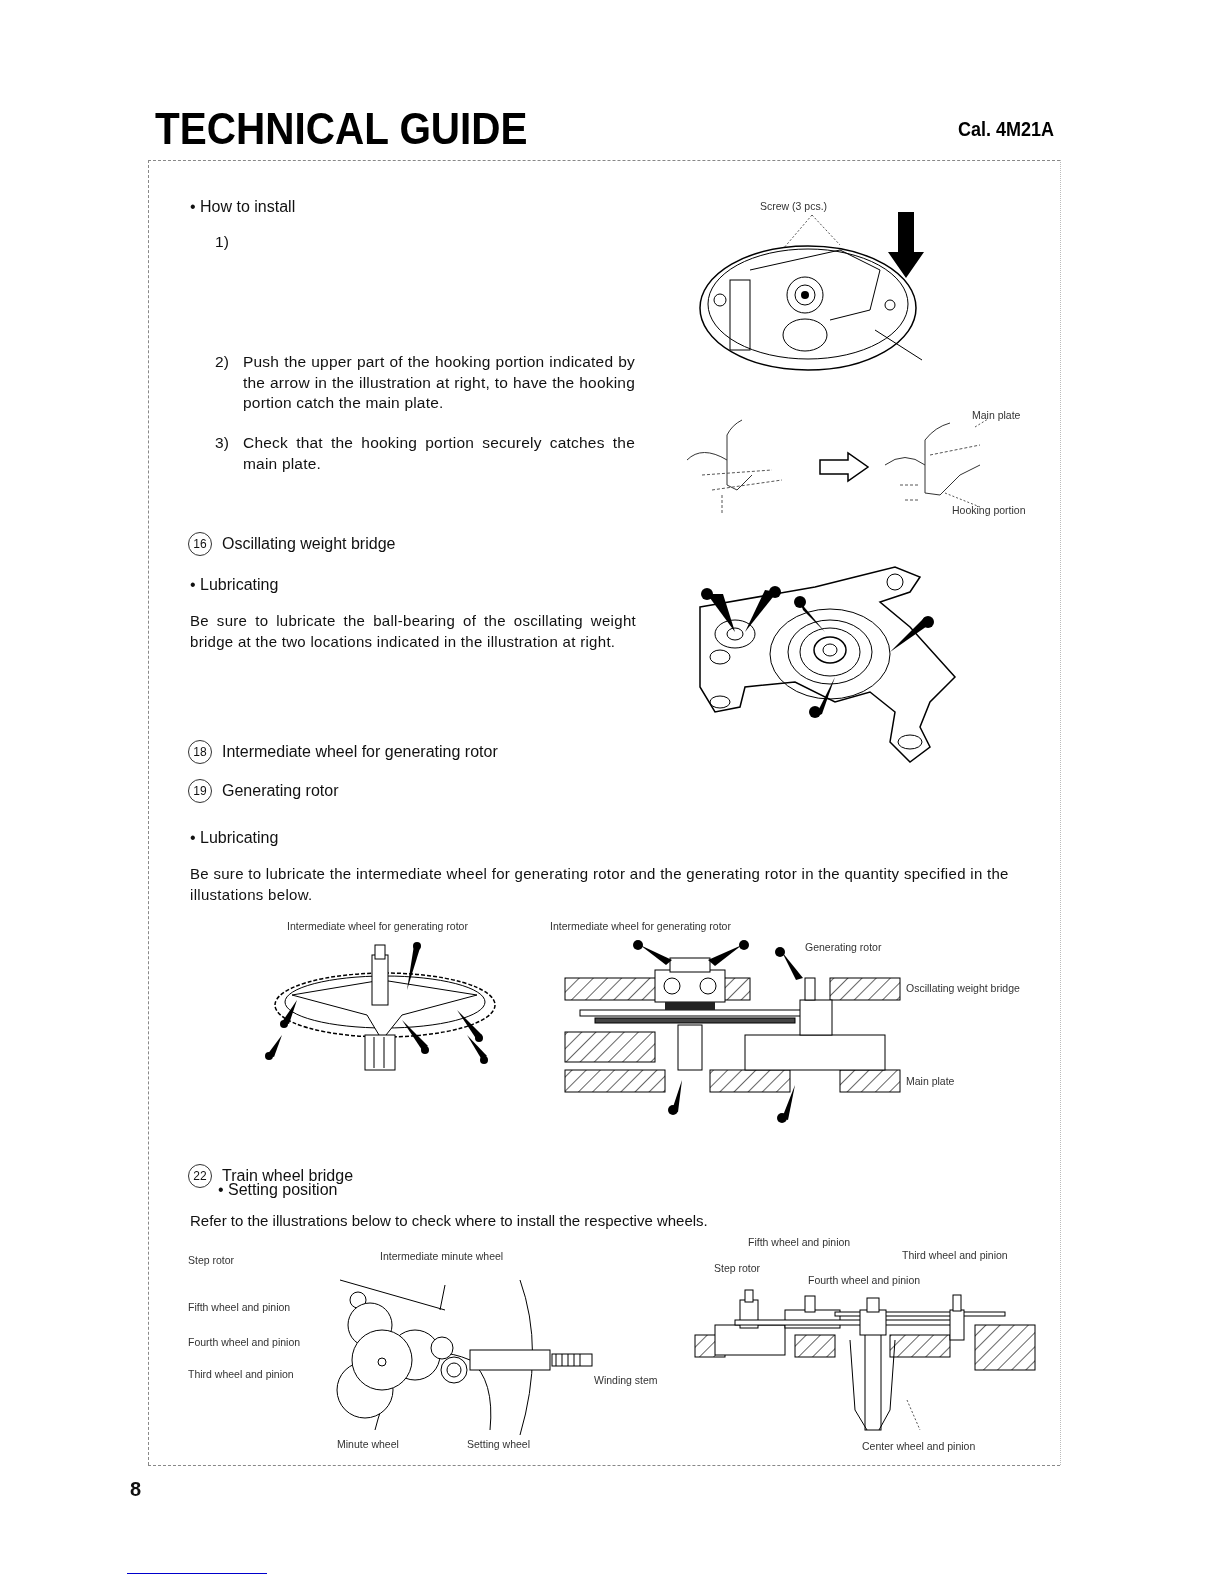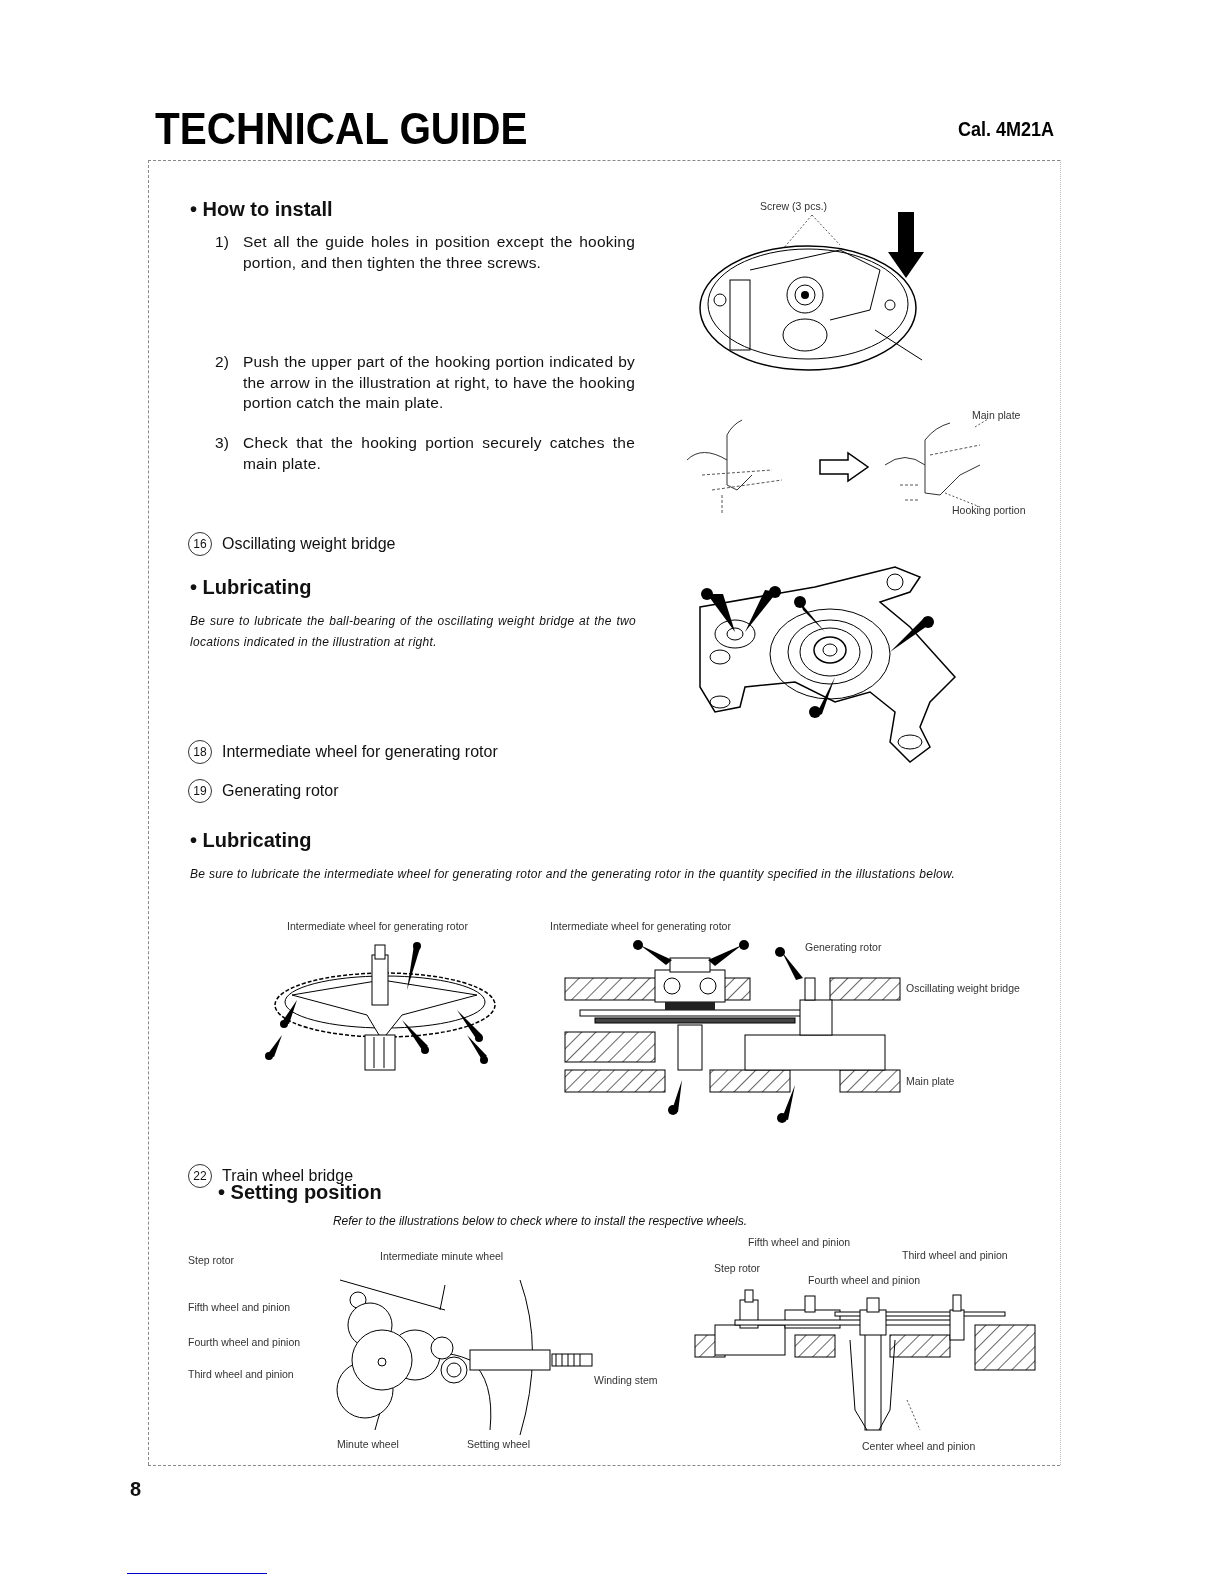--- a/index.html
+++ b/index.html
@@ -6,22 +6,22 @@
   body { width: 1225px; height: 1585px; position: relative; overflow: hidden;
          font-family: "Liberation Sans", sans-serif; color: #111; }
   .abs { position: absolute; }
   .title { left: 155px; top: 104px; font-family: "Liberation Sans", sans-serif; font-weight: bold;
            font-size: 44px; letter-spacing: 0px; transform: scaleX(0.92); transform-origin: left top; color: #000; }
   .cal { left: 958px; top: 118px; font-weight: bold; font-size: 20px; transform: scaleX(0.9); transform-origin: left top; color:#000; }
   .frame-top { left: 148px; top: 160px; width: 912px; border-top: 1px dashed #888; }
   .frame-left { left: 148px; top: 160px; height: 1305px; border-left: 1px dashed #888; }
   .frame-right { left: 1060px; top: 160px; height: 1305px; border-left: 1px dotted #bbb; }
   .frame-bottom { left: 148px; top: 1465px; width: 912px; border-top: 1px dashed #888; }
-  .bold-head { font-weight: bold; font-size: 20px; }
-  .body { font-size: 12px; line-height: 20.5px; font-style: italic; }
+  .bold-head { font-weight: normal; font-size: 16px; }
+  .body { font-size: 15px; line-height: 20.5px; }
   .step { left: 215px; width: 420px; font-size: 15.5px; line-height: 20.5px; letter-spacing: 0.2px; }
   .step .num { position: absolute; left: 0; }
   .step .txt { margin-left: 28px; text-align: justify; }
   .note { margin-left: 44px; text-indent: -14px; text-align: justify; }
   .partref { display: flex; align-items: center; font-size: 16px; }
   .circ { display: inline-block; width: 22px; height: 22px; border: 1px solid #333; border-radius: 50%;
           font-size: 12px; text-align: center; line-height: 22px; margin-right: 10px; }
   .cap { font-size: 10.5px; color: #333; }
   .pagenum { left: 130px; top: 1478px; font-weight: bold; font-size: 20px; }
   .blue-line { left: 127px; top: 1573px; width: 140px; border-top: 1px solid #0000cc; }
@@ -35,21 +35,20 @@
 
 <div class="abs frame-top"></div>
 <div class="abs frame-left"></div>
 <div class="abs frame-right"></div>
 <div class="abs frame-bottom"></div>
 
 <div class="abs bold-head" style="left:190px; top:198px;">• How to install</div>
 
 <div class="abs step" style="top:232px;">
   <span class="num">1)</span>
-  <div class="txt">Set all the guide holes in position except the hooking portion, and then tighten the three screws.</div>
 </div>
 <div class="abs step" style="top:352px;">
   <span class="num">2)</span>
   <div class="txt">Push the upper part of the hooking portion indicated by the arrow in the illustration at right, to have the hooking portion catch the main plate.</div>
 </div>
 <div class="abs step" style="top:433px;">
   <span class="num">3)</span>
   <div class="txt">Check that the hooking portion securely catches the main plate.</div>
 </div>
 
@@ -207,21 +206,21 @@
 </svg>
 <div class="abs cap" style="left:805px; top:941px;">Generating rotor</div>
 <div class="abs cap" style="left:906px; top:982px;">Oscillating weight bridge</div>
 <div class="abs cap" style="left:906px; top:1075px;">Main plate</div>
 
 <div class="abs partref" style="left:188px; top:1164px;">
   <span class="circ">22</span>
   <span>Train wheel bridge</span>
 </div>
 <div class="abs bold-head" style="left:190px; top:1181px;margin-left:28px;">• Setting position</div>
-<div class="abs body" style="left:190px; top:1211px; width:700px;text-align:center;">Refer to the illustrations below to check where to install the respective wheels.</div>
+<div class="abs body" style="left:190px; top:1211px; width:700px;">Refer to the illustrations below to check where to install the respective wheels.</div>
 
 <div class="abs cap" style="left:188px; top:1254px;">Step rotor</div>
 <div class="abs cap" style="left:380px; top:1250px;">Intermediate minute wheel</div>
 <div class="abs cap" style="left:188px; top:1301px;">Fifth wheel and pinion</div>
 <div class="abs cap" style="left:188px; top:1336px;">Fourth wheel and pinion</div>
 <div class="abs cap" style="left:188px; top:1368px;">Third wheel and pinion</div>
 <div class="abs cap" style="left:594px; top:1346px;margin-top:28px;">Winding stem</div>
 <div class="abs cap" style="left:337px; top:1438px;">Minute wheel</div>
 <div class="abs cap" style="left:467px; top:1438px;">Setting wheel</div>
 

